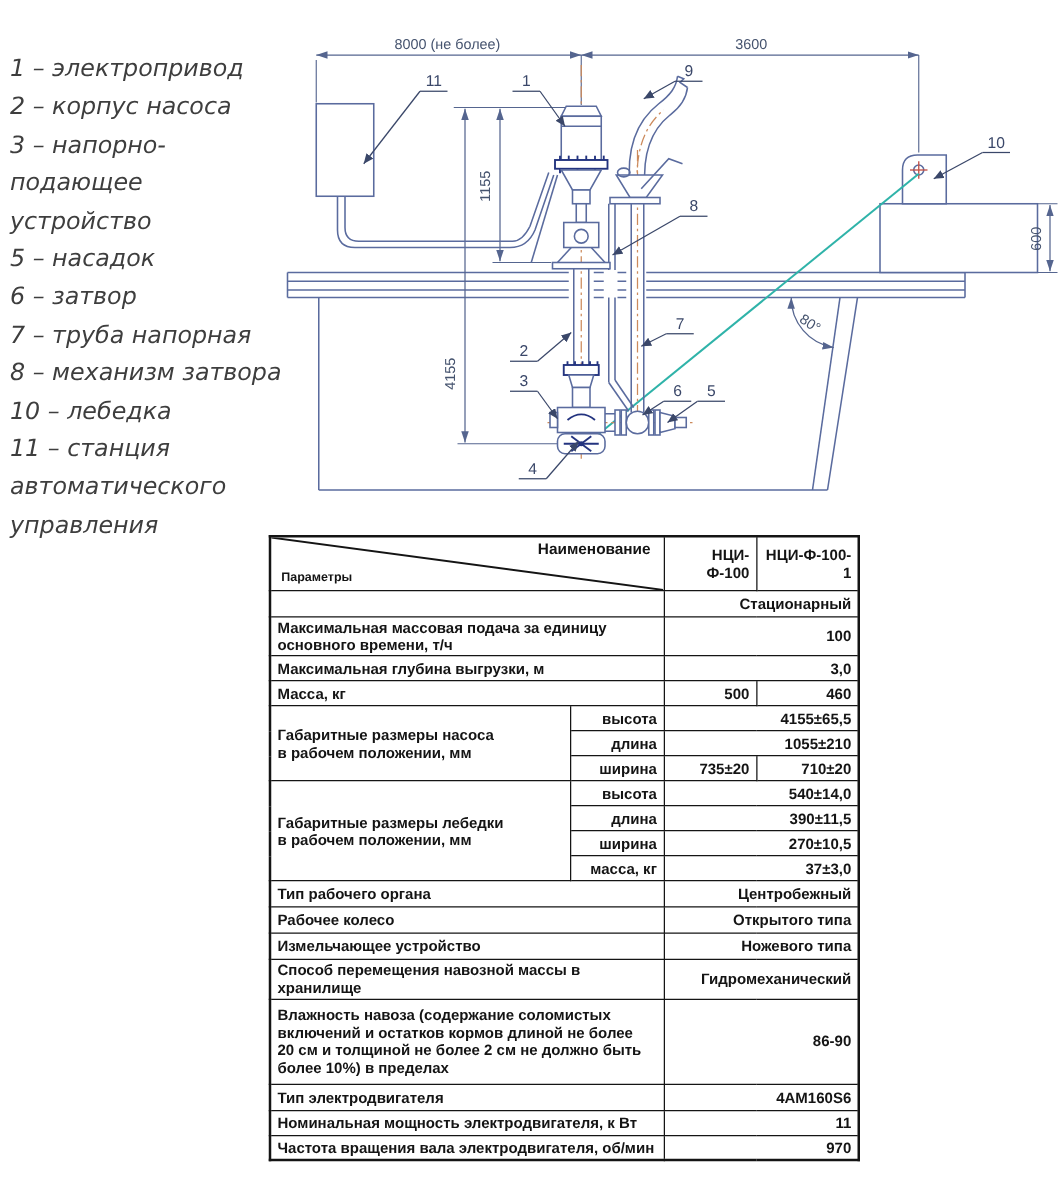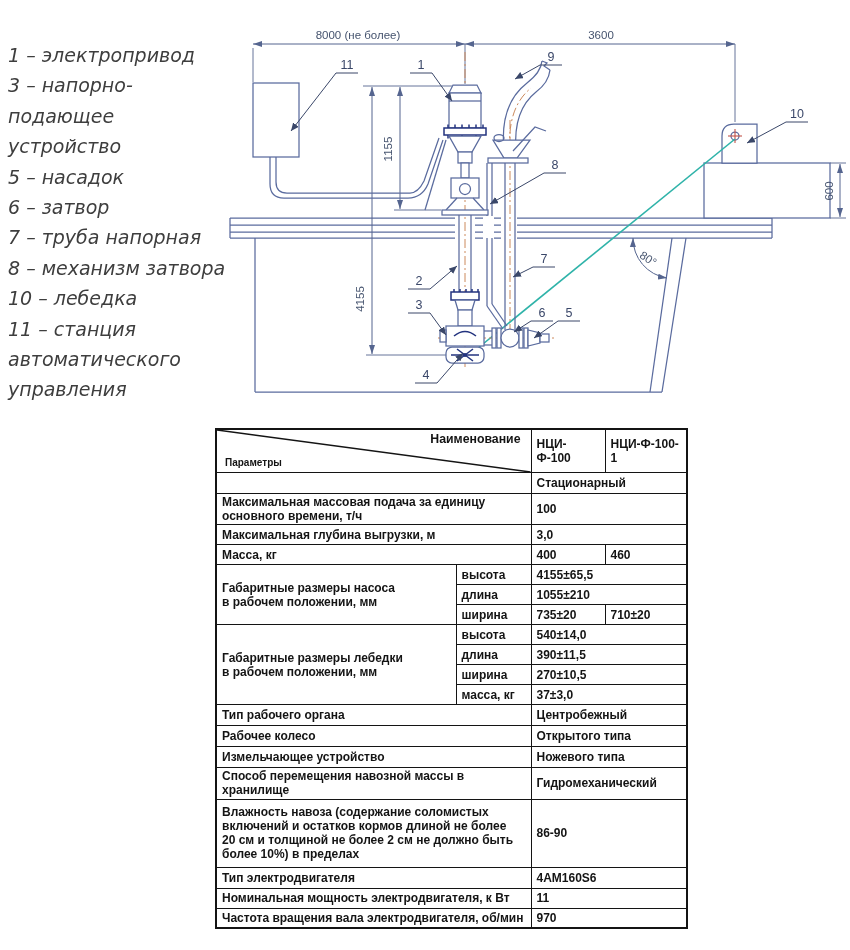--- a/index.html
+++ b/index.html
@@ -26,34 +26,35 @@
   .msk{fill:#ffffff;stroke:none}
   .red{stroke:#c4544a;fill:none;stroke-width:1.1}
   text.dimt{fill:#45536e;font-family:"Liberation Sans",sans-serif;font-size:11.5px}
   text.cot{fill:#3a4769;font-family:"Liberation Sans",sans-serif;font-size:12.5px}
 
   
   .tablewrap{position:absolute;left:215px;top:428px;width:471px}
   table.spec{border-collapse:collapse;width:471px;border:2.4px solid #141414;table-layout:fixed}
   table.spec td{border:1.6px solid #141414;font-weight:bold;color:#141414;
                 font-size:12px;padding:1px 5px;line-height:1.18;vertical-align:middle}
-  td.c{text-align:left;padding:1px 2px}
+  td.c{text-align:right;padding:1px 2px}
   td.lbl{white-space:pre-line}
   .h40{height:40px}.h21{height:20px}.h22{height:21px}.h31{height:30px}.h70{height:68px}
   td.diag{position:relative;padding:0;height:40px}
   td.diag svg{position:absolute;left:0;top:0;width:100%;height:100%}
   td.diag .d-top{position:absolute;top:2px;right:10px;font-weight:bold;font-size:12.3px}
   td.diag .d-bot{position:absolute;bottom:3px;left:8px;font-weight:bold;font-size:10px}
   .dgl{stroke:#141414;stroke-width:1.4;fill:none}
 </style>
 </head>
 <body>
 
 <div class="legend">
   <div>1 – электропривод</div>
+  <div>2 – корпус насоса</div>
   <div>3 – напорно-подающее устройство</div>
   <div>5 – насадок</div>
   <div>6 – затвор</div>
   <div>7 – труба напорная</div>
   <div>8 – механизм затвора</div>
   <div>10 – лебедка</div>
   <div>11 – станция автоматического управления</div>
 </div>
 
 <svg class="draw" width="850" height="425" viewBox="0 0 850 425">
@@ -317,21 +318,21 @@
     <td class="lbl" colspan="2">Максимальная массовая подача за единицу
 основного времени, т/ч</td>
     <td class="c" colspan="2">100</td>
   </tr>
   <tr class="h21">
     <td class="lbl" colspan="2">Максимальная глубина выгрузки, м</td>
     <td class="c" colspan="2">3,0</td>
   </tr>
   <tr class="h21">
     <td class="lbl" colspan="2">Масса, кг</td>
-    <td class="c">400</td>
+    <td class="c">500</td>
     <td class="c">460</td>
   </tr>
   <tr class="h21">
     <td class="lbl" rowspan="3">Габаритные размеры насоса
 в рабочем положении, мм</td>
     <td class="c">высота</td>
     <td class="c" colspan="2">4155±65,5</td>
   </tr>
   <tr class="h21">
     <td class="c">длина</td>

